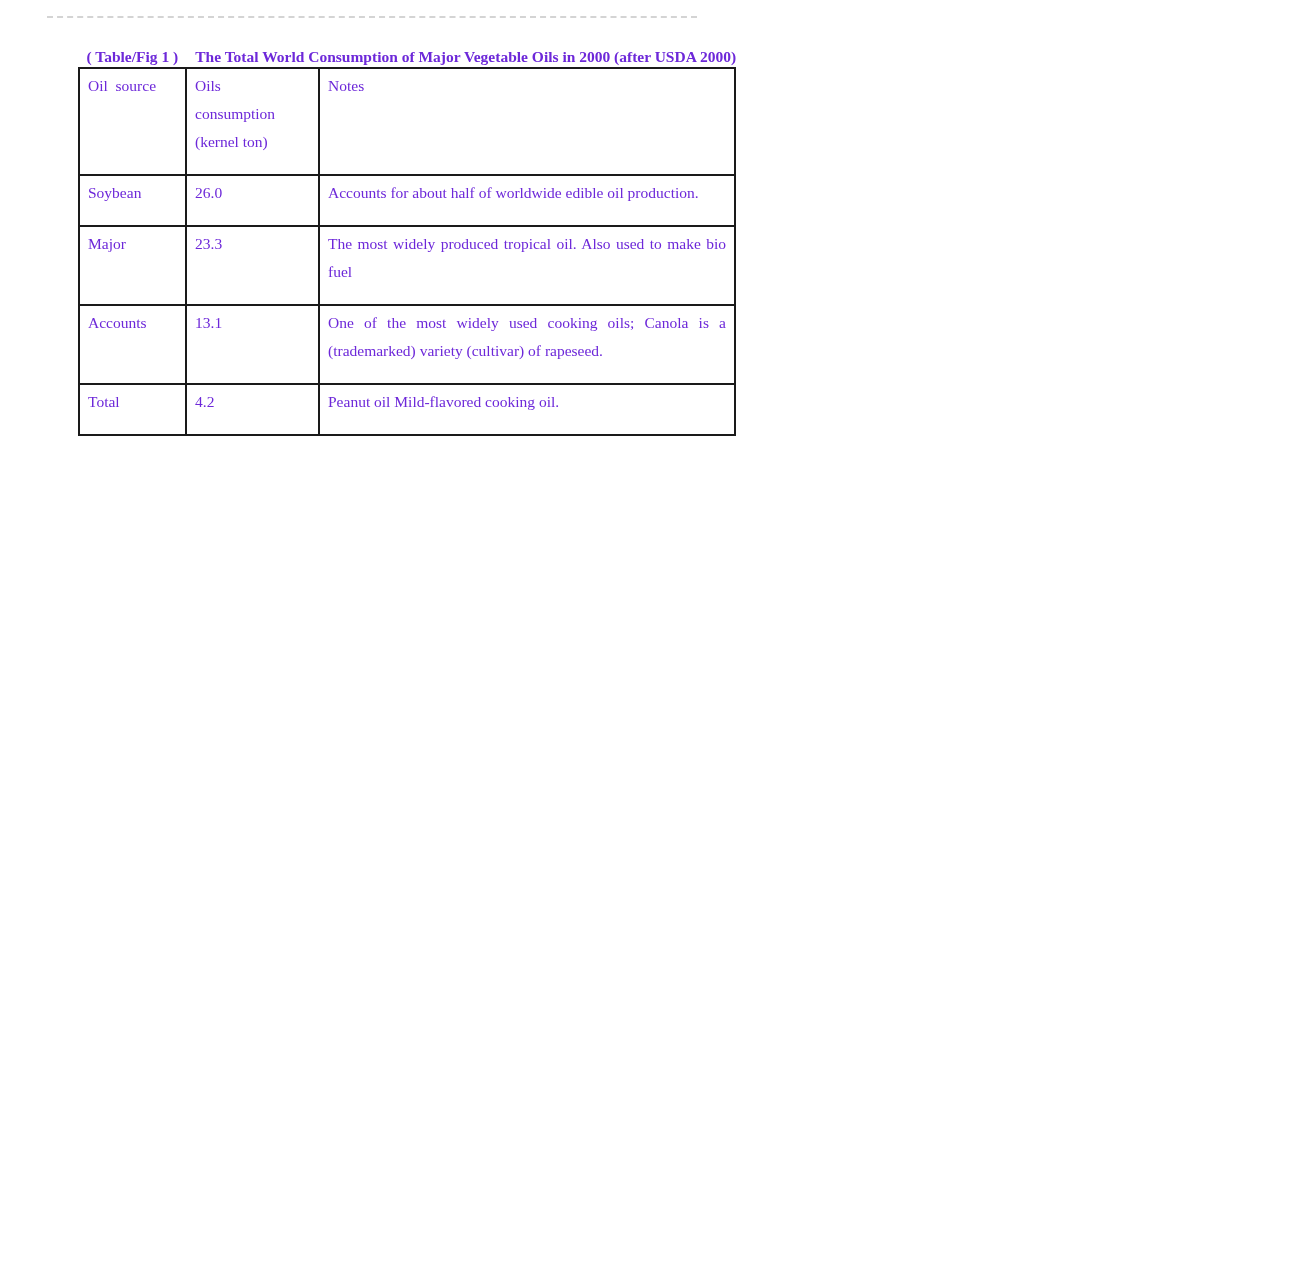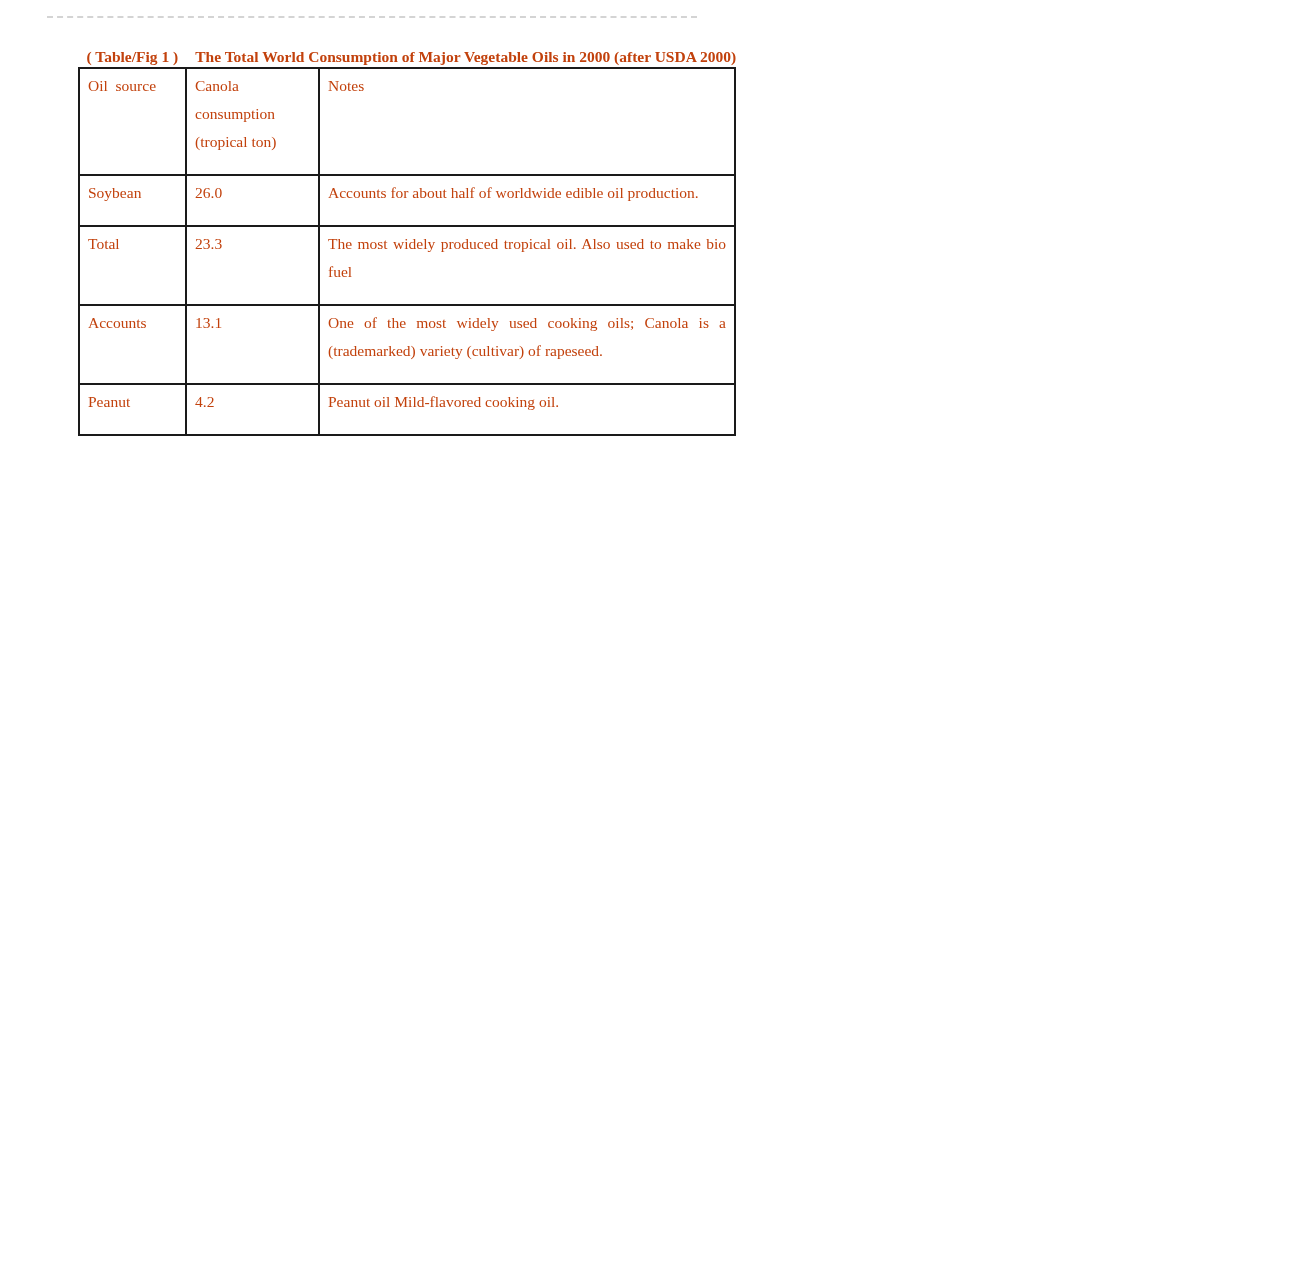--- a/index.html
+++ b/index.html
@@ -6,21 +6,21 @@
     margin: 0;
     padding: 0;
     background: #ffffff;
   }
   .page {
     position: relative;
     width: 1296px;
     height: 1037px;
     background: #ffffff;
     font-family: "Liberation Serif", serif;
-    color: #c2410c;
+    color: #6d28d9;
     overflow: hidden;
   }
   .artifact-line {
     position: absolute;
     left: 47px;
     top: 16px;
     width: 650px;
     height: 0;
     border-top: 2px dashed #d4d4d4;
   }
@@ -75,50 +75,50 @@
       <col style="width:107px">
       <col style="width:133px">
       <col style="width:416px">
     </colgroup>
     <tbody>
       <tr style="height:96px">
         <td>
           <div class="hdr-line">Oil  source</div>
         </td>
         <td>
-          <div class="hdr-line">Canola</div>
+          <div class="hdr-line">Oils</div>
           <div class="hdr-line">consumption</div>
-          <div class="hdr-line">(tropical ton)</div>
+          <div class="hdr-line">(kernel ton)</div>
         </td>
         <td>
           <div class="hdr-line">Notes</div>
         </td>
       </tr>
 
       <tr style="height:41px">
         <td>Soybean</td>
         <td>26.0</td>
         <td class="notes-cell">Accounts for about half of worldwide edible oil production.</td>
       </tr>
 
       <tr style="height:69px">
-        <td>Total</td>
+        <td>Major</td>
         <td>23.3</td>
         <td class="notes-cell">The most widely produced tropical oil. Also used to make bio fuel</td>
       </tr>
 
       <tr style="height:70px">
         <td>Accounts</td>
         <td>13.1</td>
         <td class="notes-cell">One of the most widely used cooking oils; Canola is a (trademarked) variety (cultivar) of rapeseed.</td>
       </tr>
 
 
       <tr style="height:41px">
-        <td>Peanut</td>
+        <td>Total</td>
         <td>4.2</td>
         <td class="notes-cell">Peanut oil Mild-flavored cooking oil.</td>
       </tr>
 
 
 
     </tbody>
   </table>
 
 </div>

